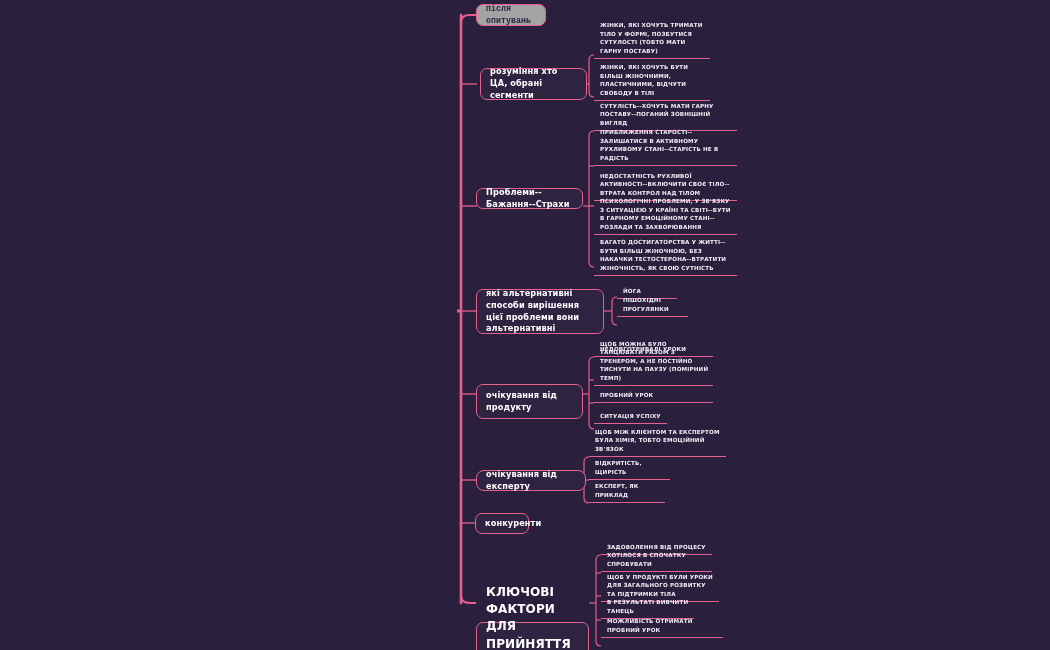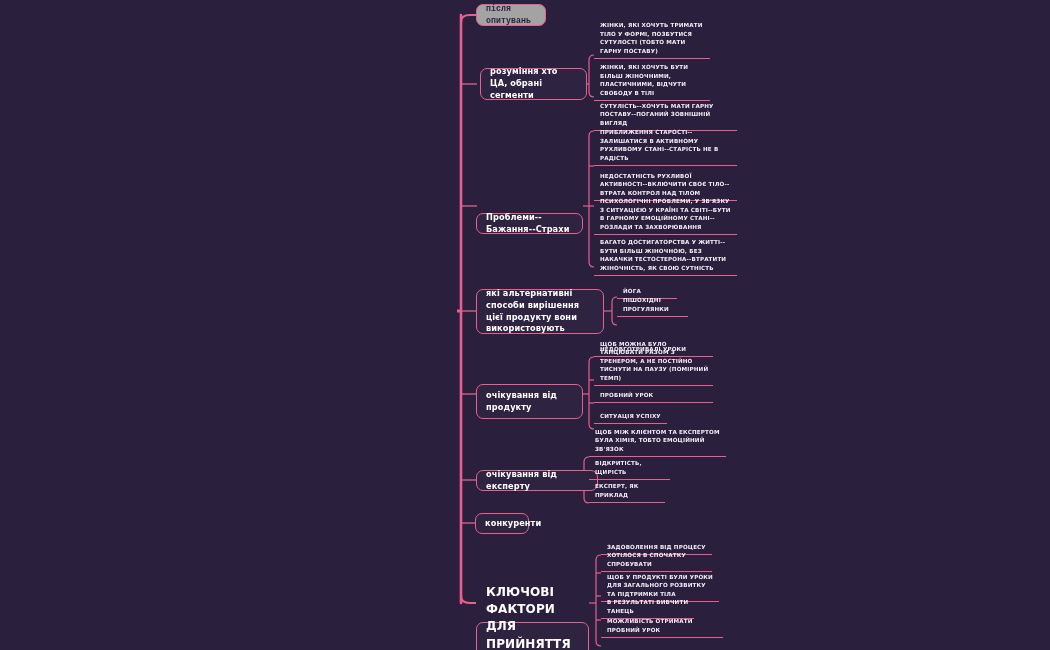--- a/index.html
+++ b/index.html
@@ -158,38 +158,38 @@
   <div class="branch highlight" style="left:476px; top:4px; width:70px; height:22px;">після опитувань</div>
 
   <div class="branch" style="left:480px; top:68px; width:107px; height:32px;">розуміння хто ЦА, обрані сегменти</div>
   <div class="leaf" style="left:594px; top:38px; width:116px; height:21px;">
       <span>ЖІНКИ, ЯКІ ХОЧУТЬ ТРИМАТИ ТІЛО У ФОРМІ, ПОЗБУТИСЯ СУТУЛОСТІ (ТОБТО МАТИ ГАРНУ ПОСТАВУ)</span>
     </div>
   <div class="leaf" style="left:594px; top:80px; width:116px; height:21px;">
       <span>ЖІНКИ, ЯКІ ХОЧУТЬ БУТИ БІЛЬШ ЖІНОЧНИМИ, ПЛАСТИЧНИМИ, ВІДЧУТИ СВОБОДУ В ТІЛІ</span>
     </div>
 
-  <div class="branch" style="left:476px; top:213px; width:107px; height:21px;">Проблеми--Бажання--Страхи</div>
+  <div class="branch" style="left:476px; top:188px; width:107px; height:21px;">Проблеми--Бажання--Страхи</div>
   <div class="leaf" style="left:594px; top:115px; width:143px; height:16px;">
       <span>СУТУЛІСТЬ--ХОЧУТЬ МАТИ ГАРНУ ПОСТАВУ--ПОГАНИЙ ЗОВНІШНІЙ ВИГЛЯД</span>
     </div>
   <div class="leaf" style="left:594px; top:138px; width:143px; height:28px;">
       <span>ПРИБЛИЖЕННЯ СТАРОСТІ--ЗАЛИШАТИСЯ В АКТИВНОМУ РУХЛИВОМУ СТАНІ--СТАРІСТЬ НЕ В РАДІСТЬ</span>
     </div>
   <div class="leaf" style="left:594px; top:173px; width:143px; height:28px;">
       <span>НЕДОСТАТНІСТЬ РУХЛИВОЇ АКТИВНОСТІ--ВКЛЮЧИТИ СВОЄ ТІЛО--ВТРАТА КОНТРОЛ НАД ТІЛОМ</span>
     </div>
   <div class="leaf" style="left:594px; top:203px; width:143px; height:32px;">
       <span>ПСИХОЛОГІЧНІ ПРОБЛЕМИ, У ЗВ'ЯЗКУ З СИТУАЦІЄЮ У КРАЇНІ ТА СВІТІ--БУТИ В ГАРНОМУ ЕМОЦІЙНОМУ СТАНІ--РОЗЛАДИ ТА ЗАХВОРЮВАННЯ</span>
     </div>
   <div class="leaf" style="left:594px; top:240px; width:143px; height:36px;">
       <span>БАГАТО ДОСТИГАТОРСТВА У ЖИТТІ--БУТИ БІЛЬШ ЖІНОЧНОЮ, БЕЗ НАКАЧКИ ТЕСТОСТЕРОНА--ВТРАТИТИ ЖІНОЧНІСТЬ, ЯК СВОЮ СУТНІСТЬ</span>
     </div>
 
-  <div class="branch" style="left:476px; top:289px; width:128px; height:45px; align-items:center;">які альтернативні способи вирішення цієї продукту вони використовують</div>
+  <div class="branch" style="left:476px; top:289px; width:128px; height:45px; align-items:center;">які альтернативні способи вирішення цієї проблеми вони альтернативні</div>
   <div class="leaf" style="left:617px; top:290px; width:60px; height:9px;">
       <span>ЙОГА</span>
     </div>
   <div class="leaf" style="left:617px; top:308px; width:71px; height:9px;">
       <span>ПІШОХІДНІ ПРОГУЛЯНКИ</span>
     </div>
 
   <div class="branch" style="left:476px; top:384px; width:107px; height:35px;">очікування від продукту</div>
   <div class="leaf" style="left:594px; top:348px; width:119px; height:9px;">
       <span>НЕДОВГОТРИВАЛІ УРОКИ</span>
@@ -197,21 +197,21 @@
   <div class="leaf" style="left:594px; top:364px; width:119px; height:22px;">
       <span>ЩОБ МОЖНА БУЛО ТАНЦЮВАТИ РАЗОМ З ТРЕНЕРОМ, А НЕ ПОСТІЙНО ТИСНУТИ НА ПАУЗУ (ПОМІРНИЙ ТЕМП)</span>
     </div>
   <div class="leaf" style="left:594px; top:394px; width:119px; height:9px;">
       <span>ПРОБНИЙ УРОК</span>
     </div>
   <div class="leaf" style="left:594px; top:415px; width:73px; height:9px;">
       <span>СИТУАЦІЯ УСПІХУ</span>
     </div>
 
-  <div class="branch" style="left:476px; top:470px; width:122px; height:21px;">очікування від експерту</div>
+  <div class="branch" style="left:476px; top:470px; width:110px; height:21px;border-radius:8px;">очікування від експерту</div>
   <div class="leaf" style="left:589px; top:441px; width:137px; height:16px;">
       <span>ЩОБ МІЖ КЛІЄНТОМ ТА ЕКСПЕРТОМ БУЛА ХІМІЯ, ТОБТО ЕМОЦІЙНИЙ ЗВ'ЯЗОК</span>
     </div>
   <div class="leaf" style="left:589px; top:471px; width:81px; height:9px;">
       <span>ВІДКРИТІСТЬ, ЩИРІСТЬ</span>
     </div>
   <div class="leaf" style="left:589px; top:494px; width:76px; height:9px;">
       <span>ЕКСПЕРТ, ЯК ПРИКЛАД</span>
     </div>
 

